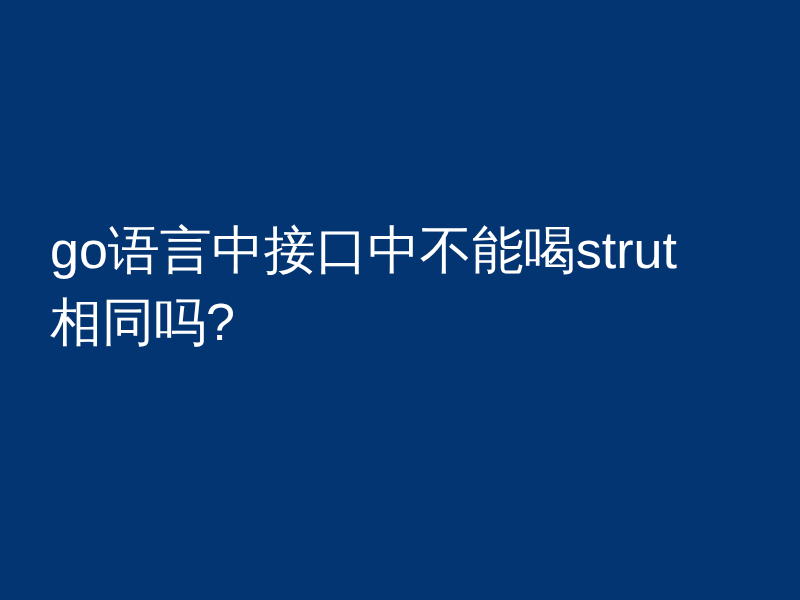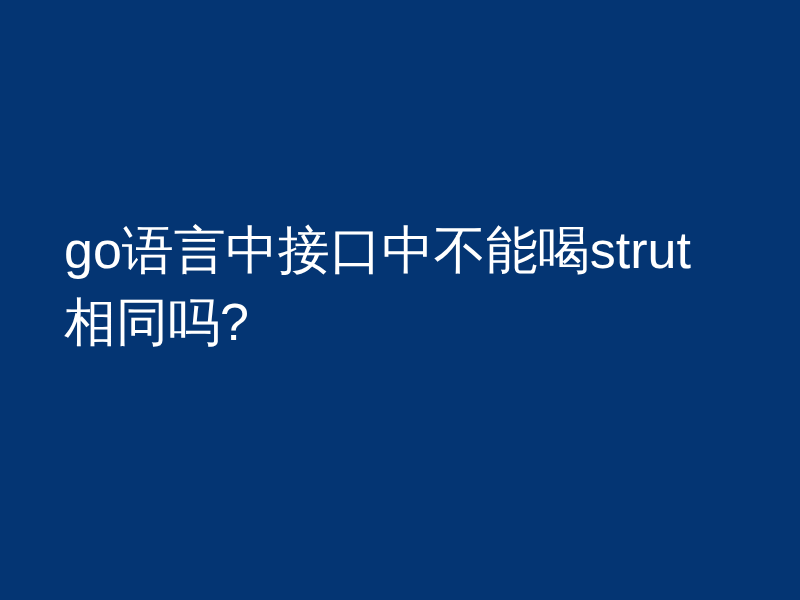--- a/index.html
+++ b/index.html
@@ -19,21 +19,21 @@
     position: relative;
     box-sizing: border-box;
     width: 800px;
     height: 600px;
     background: #043573;
     overflow: hidden;
   }
 
   #headline-block {
     position: absolute;
-    left: 64px;
+    left: 50px;
     top: 214px;
     width: 672px;
   }
 
   #headline-text {
     margin: 0;
     font-family: "Liberation Sans", "DejaVu Sans", sans-serif;
     font-size: 52px;
     font-weight: 400;
     line-height: 72px;

